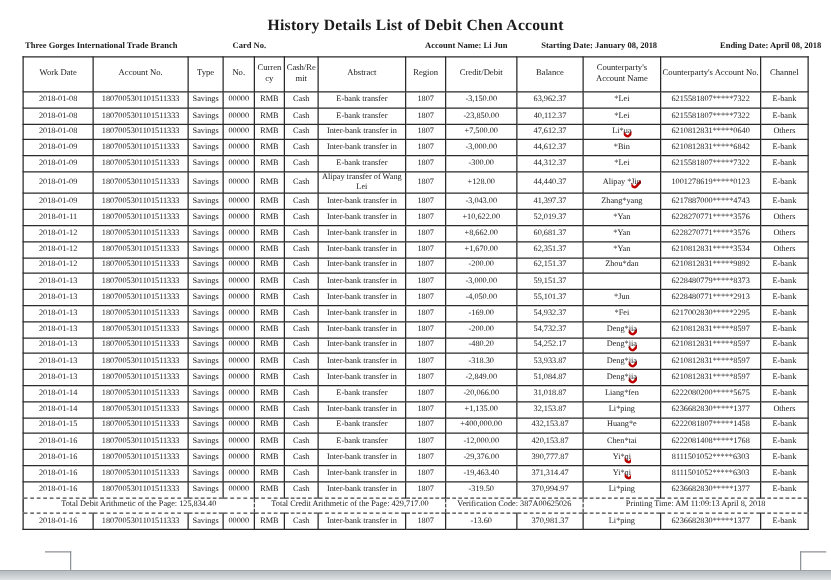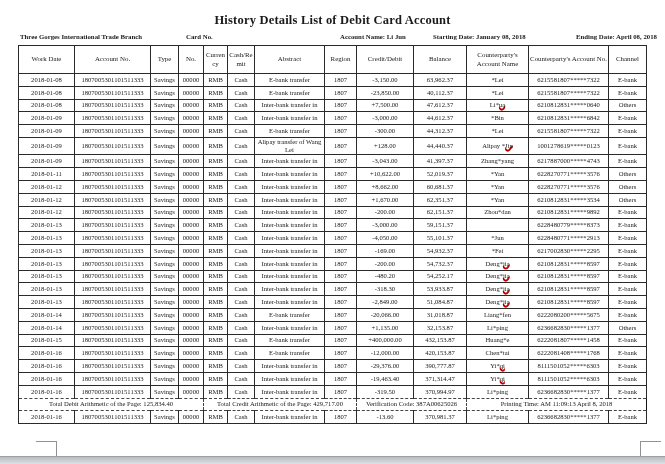--- a/index.html
+++ b/index.html
@@ -77,21 +77,21 @@
     position:absolute;left:0;top:456px;width:665px;height:8px;
     background:linear-gradient(#b6bcc1,#e4e7e9);
     border-top:1px solid #9aa0a5;
   }
 </style>
 </head>
 <body>
 
 <div class="page">
 
-  <div class="title">History Details List of Debit Card Account</div>
+  <div class="title">History Details List of Debit Chen Account</div>
 
   <div class="meta">
     <span class="m-branch">Three Gorges International Trade Branch</span>
     <span class="m-card">Card No.</span>
     <span class="m-account">Account Name: Li Jun</span>
     <span class="m-start">Starting Date: January 08, 2018</span>
     <span class="m-end">Ending Date: April 08, 2018</span>
   </div>
 
   <table class="hist">

